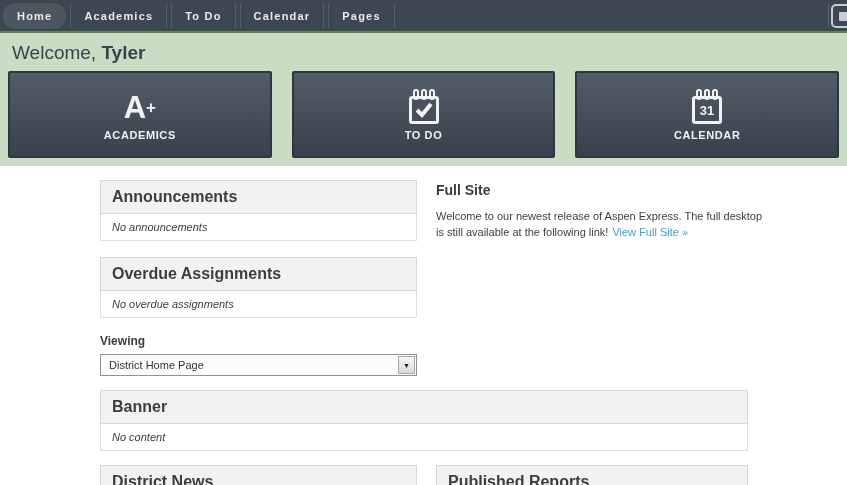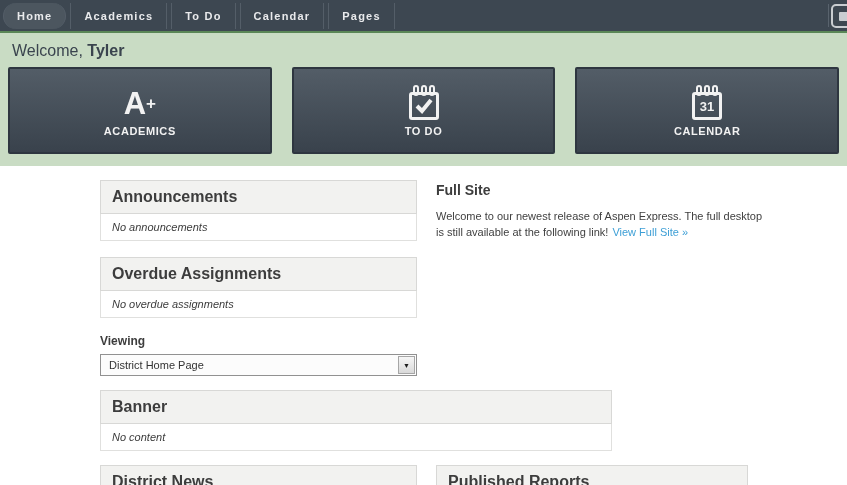--- a/index.html
+++ b/index.html
@@ -56,21 +56,21 @@
   }
 
   
   .hero {
     height: 135px;
     background: #c9dcc4;
     border-top: 2px solid #5a8757;
   }
   .welcome {
     padding: 9px 12px 0 12px;
-    font-size: 16px;
+    font-size: 19px;
     color: #3a444e;
   }
   .welcome b { font-weight: bold; }
   .qrow {
     display: flex;
     gap: 20px;
     margin: 7px 8px 0 8px;
   }
   .qbtn {
     flex: 1;
@@ -151,21 +151,21 @@
     right: 1px; top: 1px; bottom: 1px;
     width: 17px;
     background: linear-gradient(#f6f6f6, #d9d9d9);
     border: 1px solid #a6a6a6;
     display: flex;
     align-items: center;
     justify-content: center;
   }
   .select-arrow-btn .arrow { font-size: 7px; color: #1c1c1c; line-height: 1; }
 
-  .banner-panel { margin-top: 14px; margin-bottom: 0; width: 512px; }
+  .banner-panel { margin-top: 14px; margin-bottom: 0; width: 648px; }
   .row-bottom { display: flex; gap: 19px; margin-top: 14px; }
   .row-bottom .panel { margin-bottom: 0; }
   .pr-col { width: 312px; flex: none; }
 
   .fullsite-title {
     font-size: 14px;
     font-weight: bold;
     color: #3d3d3d;
     margin: 2px 0 10px 0;
   }

